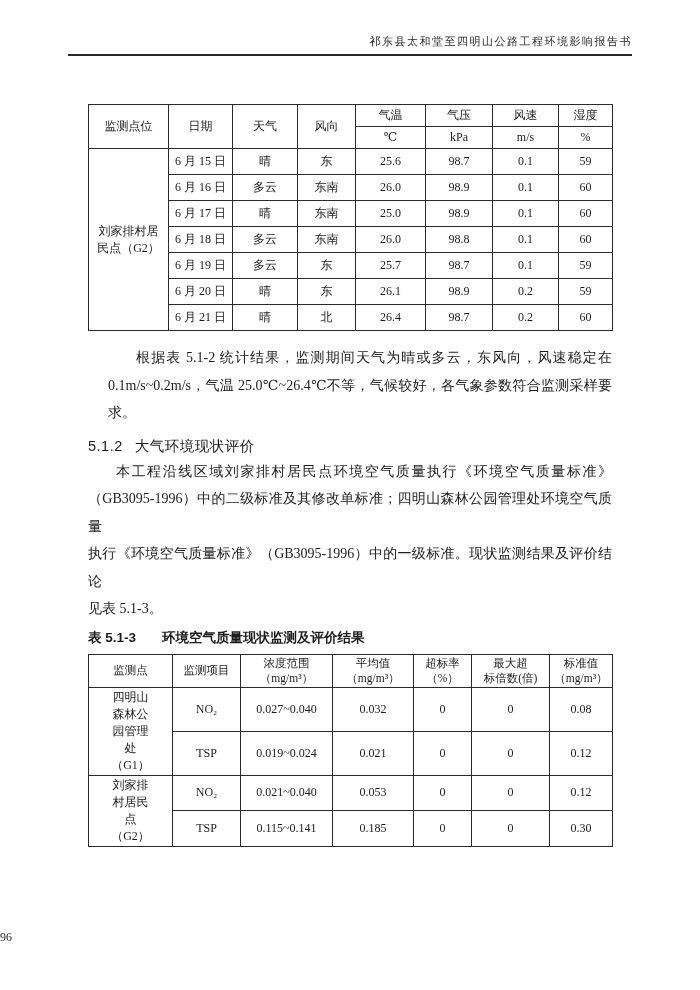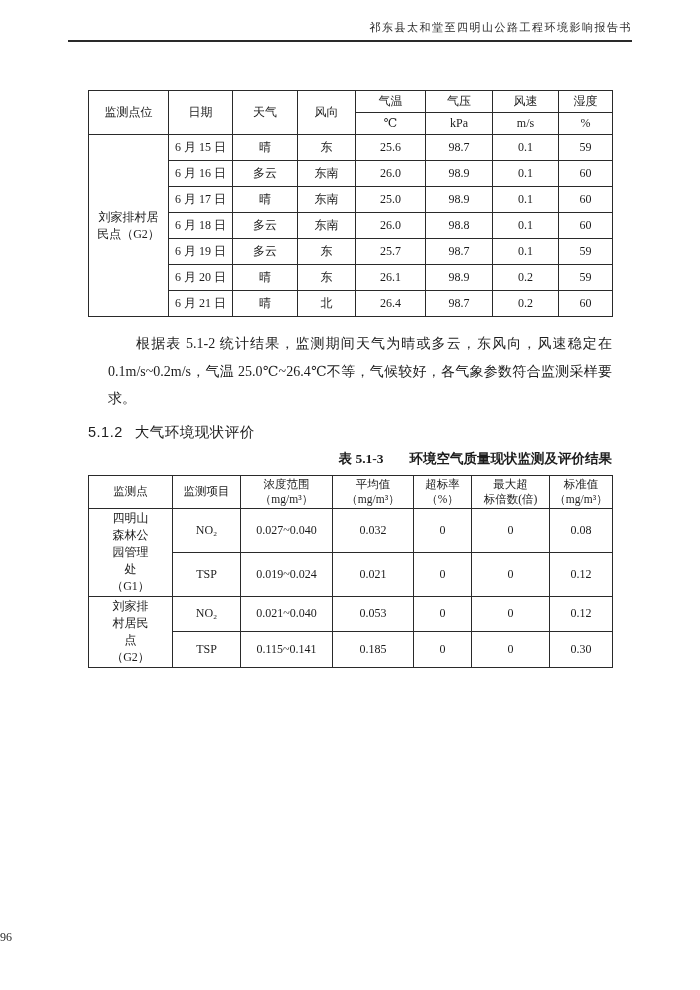--- a/index.html
+++ b/index.html
@@ -6,21 +6,21 @@
   .page {
     position:relative;
     width:700px; height:990px;
     background:#ffffff;
     color:#1c1c1c;
     font-family:"Liberation Serif","DejaVu Serif",serif;
     overflow:hidden;
   }
   .doc-header {
     margin:0 68px;
-    padding-top:20px;
+    padding-top:34px;
     padding-bottom:5px;
     text-align:right;
     font-size:11px;
     letter-spacing:1.5px;
     color:#2a2a2a;
     border-bottom:2px solid #2a2a2a;
   }
   .content { margin:0 88px; width:524px; }
 
   table { border-collapse:collapse; table-layout:fixed; width:524px; }
@@ -51,22 +51,22 @@
     font-family:"Liberation Sans","DejaVu Sans",sans-serif;
     font-size:14.5px;
     line-height:24px;
     letter-spacing:0.5px;
   }
   .sec-heading .num { margin-right:12px; }
 
   .t2caption {
     margin-top:4px;
     height:22px; line-height:22px;
-    text-align:right;
-    font-family:Liberation Serif, serif;
+    text-align:left;
+    font-family:Liberation Sans, sans-serif;
     font-weight:bold;
     font-size:13.5px;
   }
   .t2caption .cap-label { margin-right:26px; }
 
   .t2 { margin-top:5px; font-size:12px; }
   .t2 th { font-size:11.5px; line-height:15px; height:18px; padding:1px 2px; }
   .t2 .drow td { height:22px; }
   .t2 .site-cell { font-size:12px; line-height:17px; padding:1px 22px; }
 
@@ -187,20 +187,26 @@
 
     <div class="para p1">
       <div class="ln j indent">根据表 5.1-2 统计结果，监测期间天气为晴或多云，东风向，风速稳定在</div>
       <div class="ln">0.1m/s~0.2m/s，气温 25.0℃~26.4℃不等，气候较好，各气象参数符合监测采样要求。</div>
     </div>
 
     <div class="sec-heading">
       <span class="num">5.1.2</span><span>大气环境现状评价</span>
     </div>
 
+    <div class="para p2">
+      <div class="ln j indent">本工程沿线区域刘家排村居民点环境空气质量执行《环境空气质量标准》</div>
+      <div class="ln j">（GB3095-1996）中的二级标准及其修改单标准；四明山森林公园管理处环境空气质量</div>
+      <div class="ln j">执行《环境空气质量标准》（GB3095-1996）中的一级标准。现状监测结果及评价结论</div>
+      <div class="ln">见表 5.1-3。</div>
+    </div>
 
     <div class="t2caption">
       <span class="cap-label">表 5.1-3</span><span>环境空气质量现状监测及评价结果</span>
     </div>
 
     <table class="t2">
       <colgroup>
         <col style="width:84px">
           <col style="width:68px">
           <col style="width:92px">

